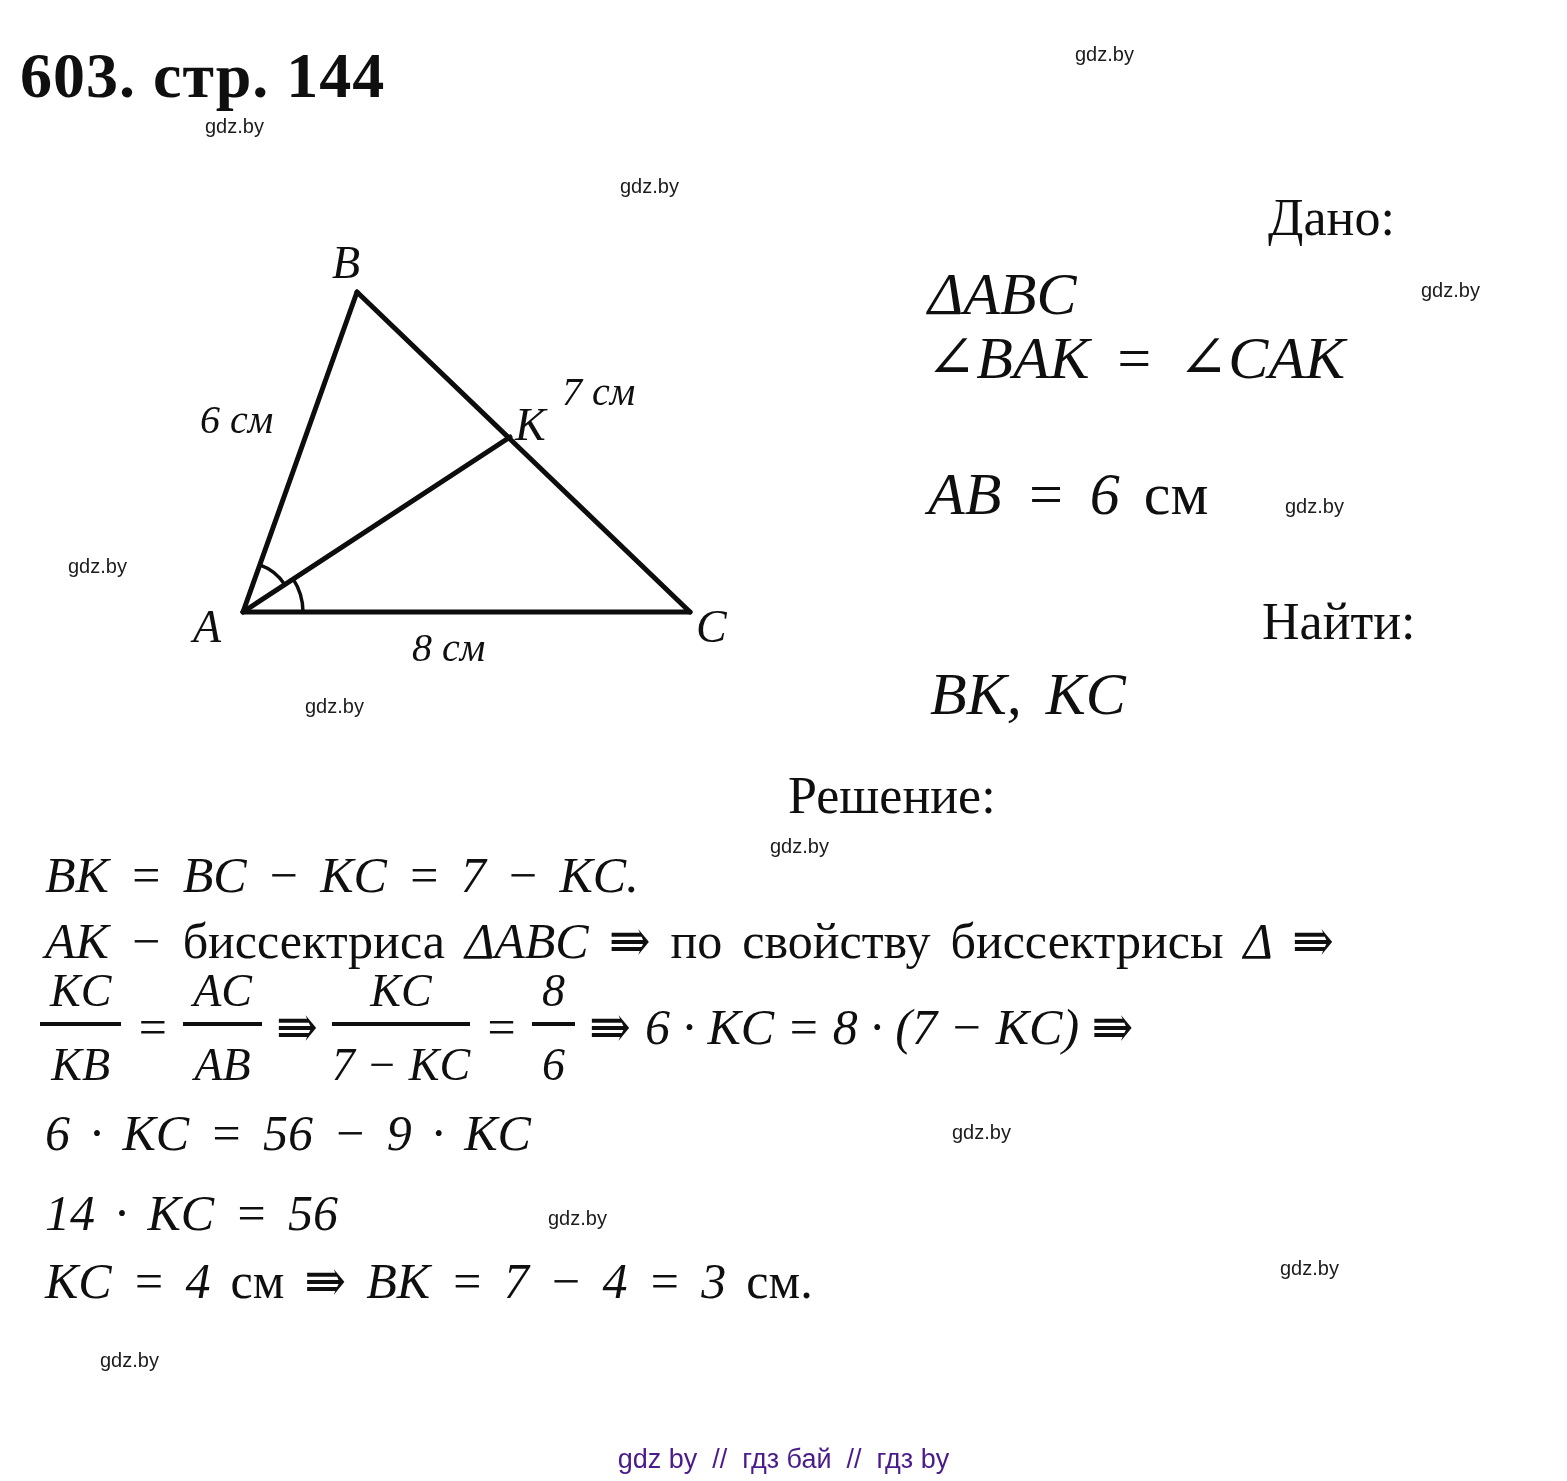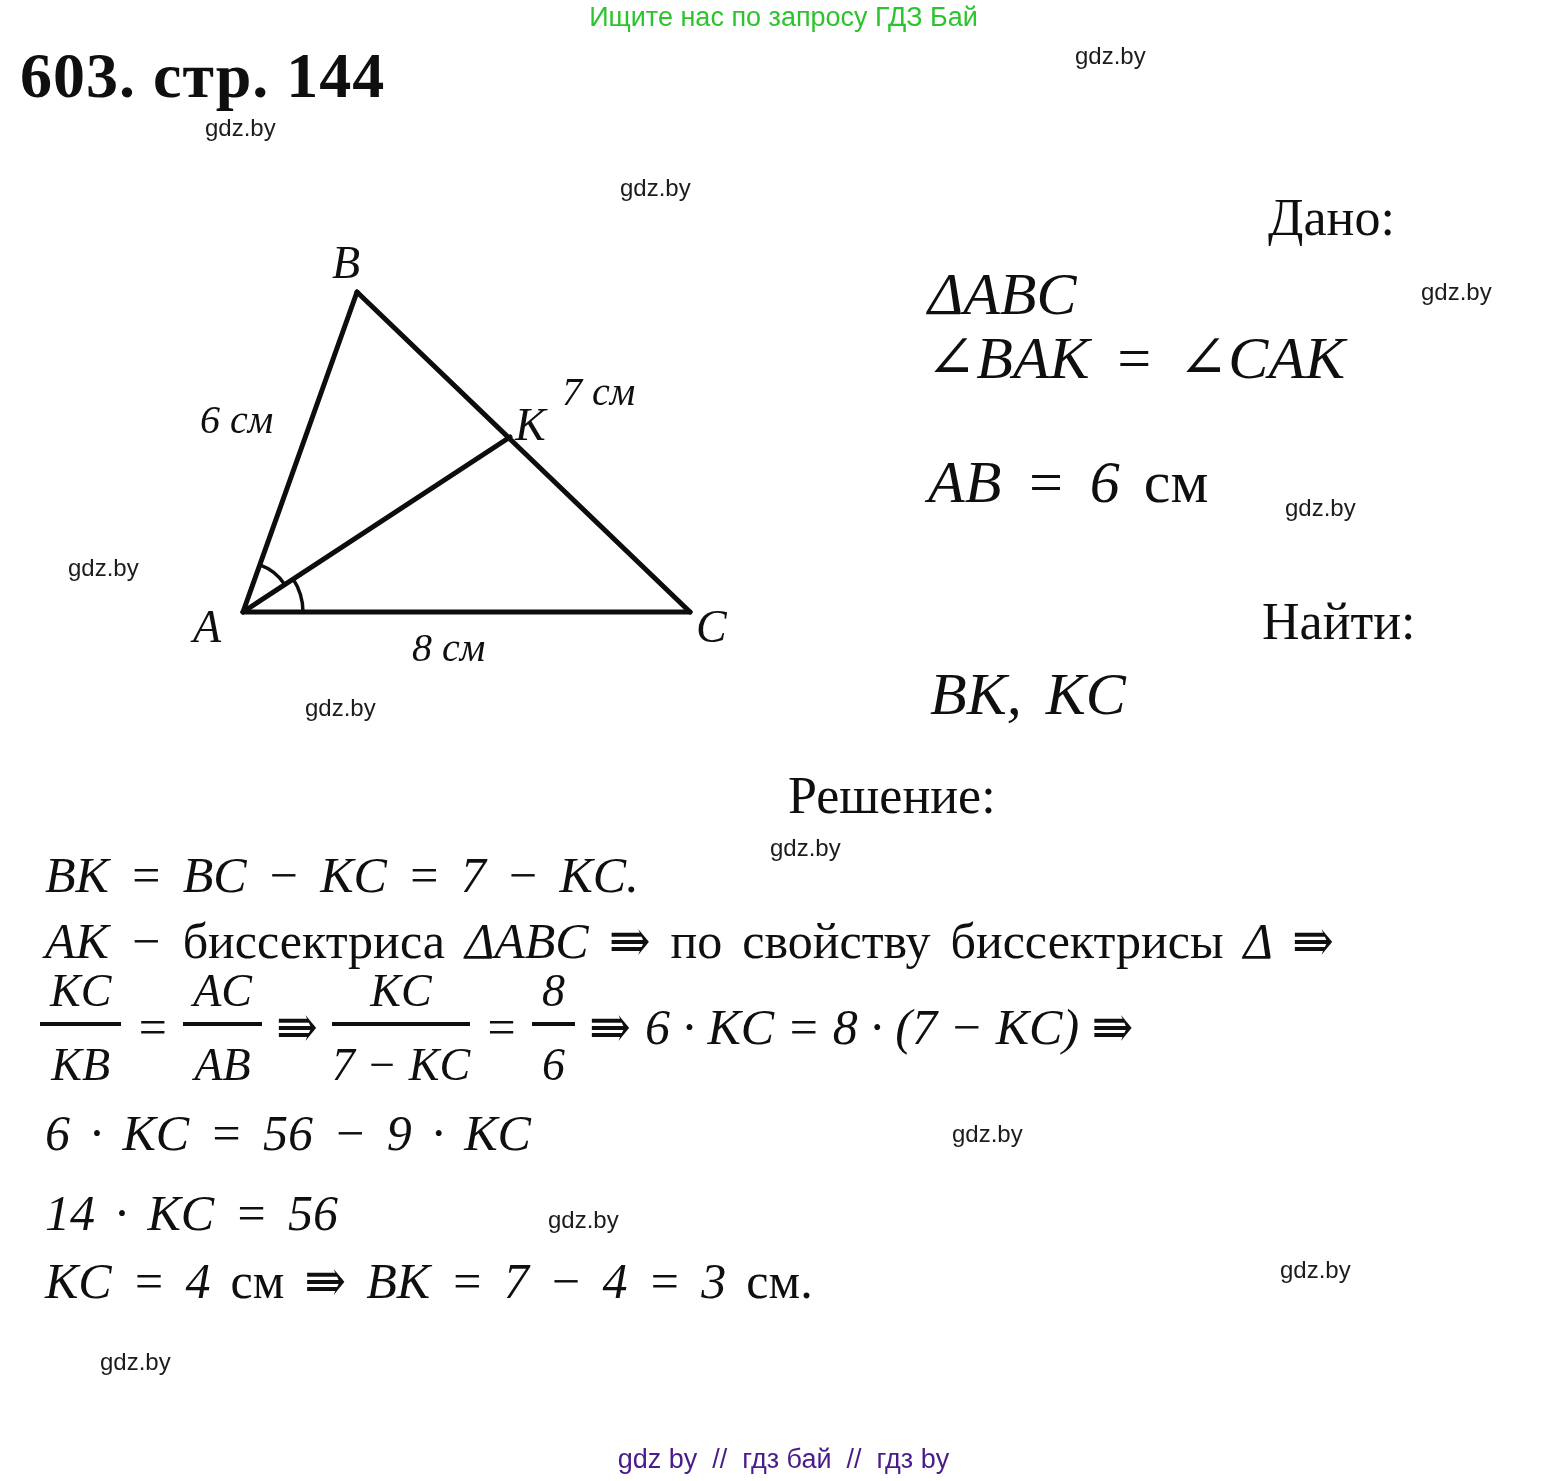--- a/index.html
+++ b/index.html
@@ -5,21 +5,21 @@
   html,body{margin:0;padding:0;background:#ffffff;}
   #page{position:relative;width:1567px;height:1481px;background:#ffffff;overflow:hidden;
         color:#0f0f0f;font-family:"Liberation Serif","DejaVu Serif",serif;}
   .abs{position:absolute;line-height:1;white-space:nowrap;}
 
   .promo{left:0;top:4px;width:100%;text-align:center;
          font-family:"Liberation Sans","DejaVu Sans",sans-serif;
          font-size:27px;color:#2cc42c;}
   .title{left:20px;top:44px;font-size:64px;font-weight:bold;letter-spacing:1px;}
   .wm{font-family:"Liberation Sans","DejaVu Sans",sans-serif;
-      font-size:24px;color:#1c1c1c;}
+      font-size:20px;color:#1c1c1c;}
   .footer{left:0;top:1446px;width:100%;text-align:center;white-space:pre;
           font-family:"Liberation Sans","DejaVu Sans",sans-serif;
           font-size:27px;color:#4a1b8a;}
 
   .math{font-style:italic;}
   .rom{font-style:normal;}
   .m52{font-size:60px;word-spacing:0.15em;}
   .m50{font-size:50px;word-spacing:0.15em;}
   .hdr{font-size:52px;}
 
@@ -32,21 +32,20 @@
   .frac .bot{padding-top:16px;}
 
   svg .edge{stroke:#0d0d0d;stroke-width:5;stroke-linecap:round;fill:none;}
   svg .arc{stroke:#0d0d0d;stroke-width:3.5;fill:none;}
 </style>
 </head>
 <body>
 
 <div id="page">
 
-  <div class="abs promo">Ищите нас по запросу ГДЗ Бай</div>
 
   <div class="abs title">603. стр. 144</div>
 
   <span class="abs wm" style="left:205px;top:116px;">gdz.by</span>
   <span class="abs wm" style="left:620px;top:176px;">gdz.by</span>
   <span class="abs wm" style="left:1075px;top:44px;">gdz.by</span>
   <span class="abs wm" style="left:1421px;top:280px;">gdz.by</span>
   <span class="abs wm" style="left:1285px;top:496px;">gdz.by</span>
   <span class="abs wm" style="left:68px;top:556px;">gdz.by</span>
   <span class="abs wm" style="left:305px;top:696px;">gdz.by</span>
@@ -69,21 +68,21 @@
   <span class="abs figdim" style="left:200px;top:400px;">6 см</span>
   <span class="abs figlabel" style="left:515px;top:402px;">K</span>
   <span class="abs figdim" style="left:562px;top:372px;">7 см</span>
   <span class="abs figlabel" style="left:193px;top:604px;">A</span>
   <span class="abs figlabel" style="left:696px;top:604px;">C</span>
   <span class="abs figdim" style="left:412px;top:628px;">8 см</span>
 
   <div class="abs hdr" style="left:1268px;top:192px;">Дано:</div>
   <div class="abs m52 math" style="left:928px;top:264px;">ΔABC</div>
   <div class="abs m52 math" style="left:926px;top:328px;">∠BAK = ∠CAK</div>
-  <div class="abs m52" style="left:928px;top:452px;"><span class="math">AB = 6 </span><span class="rom">см</span></div>
+  <div class="abs m52" style="left:928px;top:464px;"><span class="math">AB = 6 </span><span class="rom">см</span></div>
 
   <div class="abs hdr" style="left:1262px;top:596px;">Найти:</div>
   <div class="abs m52 math" style="left:930px;top:664px;">BK, KC</div>
 
   <div class="abs hdr" style="left:788px;top:770px;">Решение:</div>
 
   <div class="abs m50 math" style="left:45px;top:850px;">BK = BC − KC = 7 − KC.</div>
 
   <div class="abs m50" style="left:45px;top:916px;"><span class="math">AK − </span><span class="rom">биссектриса </span><span class="math">ΔABC ⇛ </span><span class="rom">по свойству биссектрисы </span><span class="math">Δ ⇛</span></div>
 

